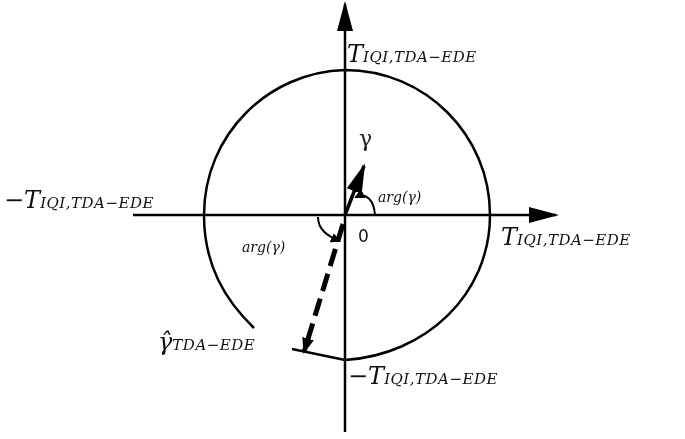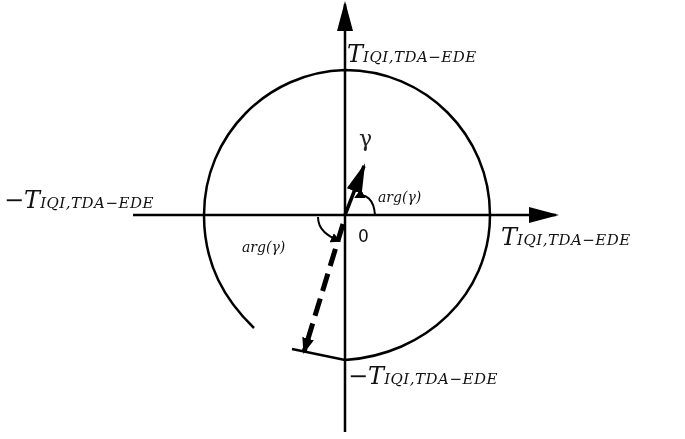--- a/index.html
+++ b/index.html
@@ -61,13 +61,16 @@
   </div>
 
   <div class="zero" style="left:358px;top:226px;">0</div>
 
   <div class="gam" style="left:359px;top:126px;">γ</div>
 
   <div class="lbl arg" style="left:378px;top:190px;">arg(γ)</div>
 
   <div class="lbl arg" style="left:242px;top:240px;">arg(γ)</div>
 
+  <div class="lbl" style="left:158px;top:330px;">
+    <span class="big">γ̂</span><span class="sub">TDA−EDE</span>
+  </div>
 </div>
 
 </body></html>

